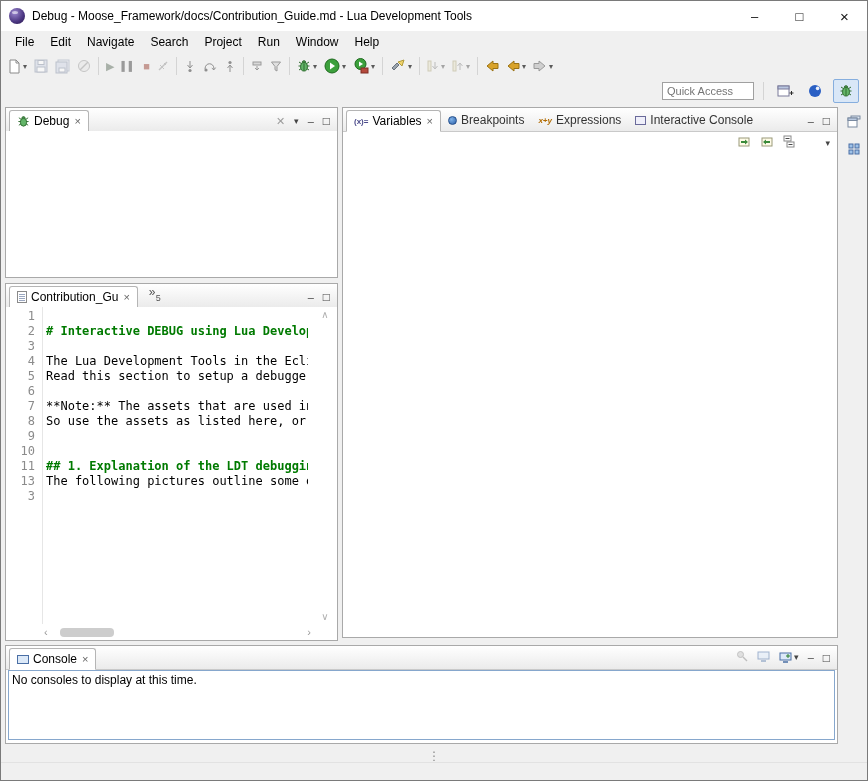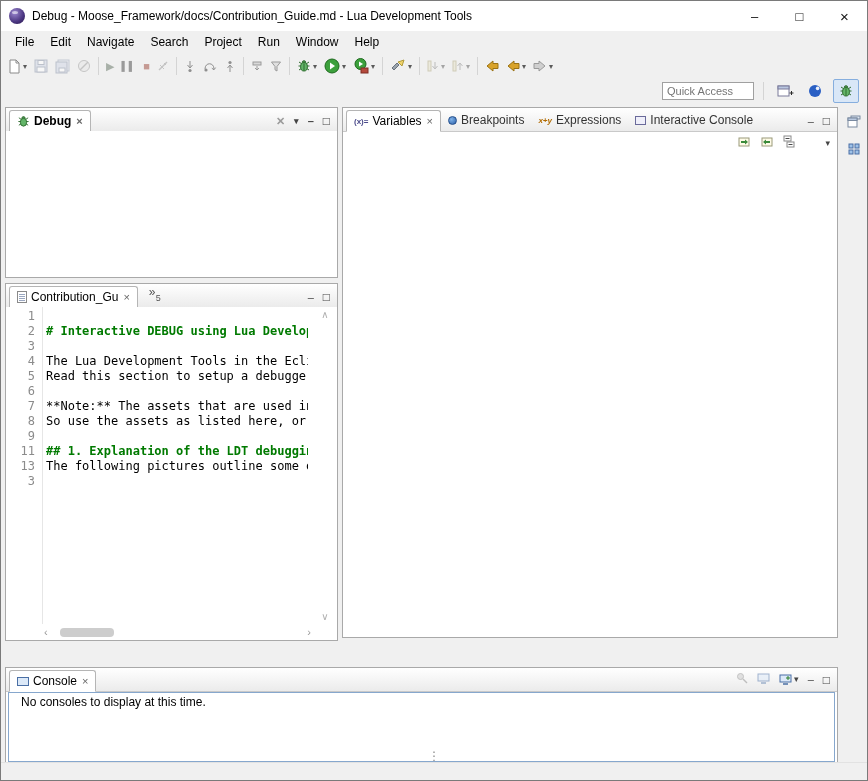--- a/index.html
+++ b/index.html
@@ -72,21 +72,21 @@
   .hs-thumb{position:absolute;left:8px;top:0;width:54px;height:9px;background:#cdcdcd;border-radius:4px;}
   .ovf{position:relative;width:20px;height:20px;margin-left:8px;color:#555;}
   .ovf .chev{position:absolute;left:3px;top:-2px;font-size:12px;}
   .ovf .num{position:absolute;left:10px;top:6px;font-size:9px;}
 
   
   .view-toolbar{height:22px;display:flex;align-items:center;justify-content:flex-end;gap:9px;padding:0 7px;background:#fff;}
   .view-toolbar .gap{width:10px;}
 
   
-  .console-content{position:absolute;left:2px;right:2px;top:24px;bottom:3px;border:1px solid #86a7cd;background:#fff;padding:2px 12px;box-sizing:border-box;font-size:12px;}
+  .console-content{position:absolute;left:2px;right:2px;top:24px;bottom:3px;border:1px solid #86a7cd;background:#fff;padding:2px 3px;box-sizing:border-box;font-size:12px;}
 
   
   .right-strip{position:absolute;left:841px;top:106px;width:24px;height:639px;display:flex;flex-direction:column;align-items:center;padding-top:4px;gap:8px;box-sizing:border-box;}
   .strip-btn{width:20px;height:20px;display:flex;align-items:center;justify-content:center;border-radius:2px;}
 
   
   .sash-dots{position:absolute;left:50%;transform:translateX(-50%);top:748px;color:#8a8a8a;font-size:12px;line-height:14px;}
   .statusbar{position:absolute;left:0;right:0;bottom:0;height:17px;background:#f0f0f0;border-top:1px solid #e2e2e2;}
 </style>
 </head>
@@ -299,21 +299,21 @@
             <line x1="2" y1="11" x2="5" y2="9"></line>
             <line x1="12" y1="11" x2="9" y2="9"></line>
           </g>
           <circle cx="7" cy="3.4" r="1.7" fill="#4c9452" stroke="#2f6d2f"></circle>
           <ellipse cx="7" cy="7.8" rx="3.4" ry="4.2" fill="#63b569" stroke="#2f6d2f"></ellipse>
           <line x1="7" y1="4.5" x2="7" y2="11.5" stroke="#2f6d2f"></line>
         </svg>
     </span>
   </div>
 
-  <div class="panel" style="left:4px;top:106px;width:333px;height:171px;font-weight:bold;">
+  <div class="panel" style="left:4px;top:106px;width:333px;height:171px;">
     <div class="panel-header">
       <span class="tab active">
         <span class="tab-ic">
           <svg width="13" height="13" viewBox="0 0 14 14">
               <g stroke="#2f6d2f" stroke-width="1">
                 <line x1="2" y1="3" x2="5" y2="5"></line>
                 <line x1="12" y1="3" x2="9" y2="5"></line>
                 <line x1="1.5" y1="7" x2="4.5" y2="7"></line>
                 <line x1="12.5" y1="7" x2="9.5" y2="7"></line>
                 <line x1="2" y1="11" x2="5" y2="9"></line>
@@ -393,20 +393,24 @@
   <div class="ed-line">
     <span class="ln">8</span>
     <span class="lt plain">So use the assets as listed here, or </span>
   </div>
 
   <div class="ed-line">
     <span class="ln">9</span>
     <span class="lt plain"></span>
   </div>
 
+  <div class="ed-line">
+    <span class="ln">10</span>
+    <span class="lt plain"></span>
+  </div>
 
   <div class="ed-line">
     <span class="ln">11</span>
     <span class="lt header">## 1. Explanation of the LDT debuggin</span>
   </div>
 
 
   <div class="ed-line">
     <span class="ln">13</span>
     <span class="lt plain">The following pictures outline some o</span>
@@ -504,21 +508,21 @@
     <span class="strip-btn">
       <svg width="12" height="12">
           <rect x="1" y="1" width="4" height="4" fill="#9ec2e8" stroke="#4a6fa5"></rect>
           <rect x="7" y="1" width="4" height="4" fill="#9ec2e8" stroke="#4a6fa5"></rect>
           <rect x="1" y="7" width="4" height="4" fill="#9ec2e8" stroke="#4a6fa5"></rect>
           <rect x="7" y="7" width="4" height="4" fill="#9ec2e8" stroke="#4a6fa5"></rect>
         </svg>
     </span>
   </div>
 
-  <div class="panel" style="left:4px;top:666px;width:833px;height:99px;">
+  <div class="panel" style="left:4px;top:644px;width:833px;height:99px;">
     <div class="panel-header">
       <span class="tab active">
         <span class="tab-ic icon-console"></span>
         <span>Console</span>
         <span class="tab-close">×</span>
       </span>
       <div class="hdr-btns">
         <span class="dis">
           <svg width="12" height="12">
               <circle cx="4.5" cy="4.5" r="3" fill="#c9c9c9" stroke="#8a8a8a"></circle>

